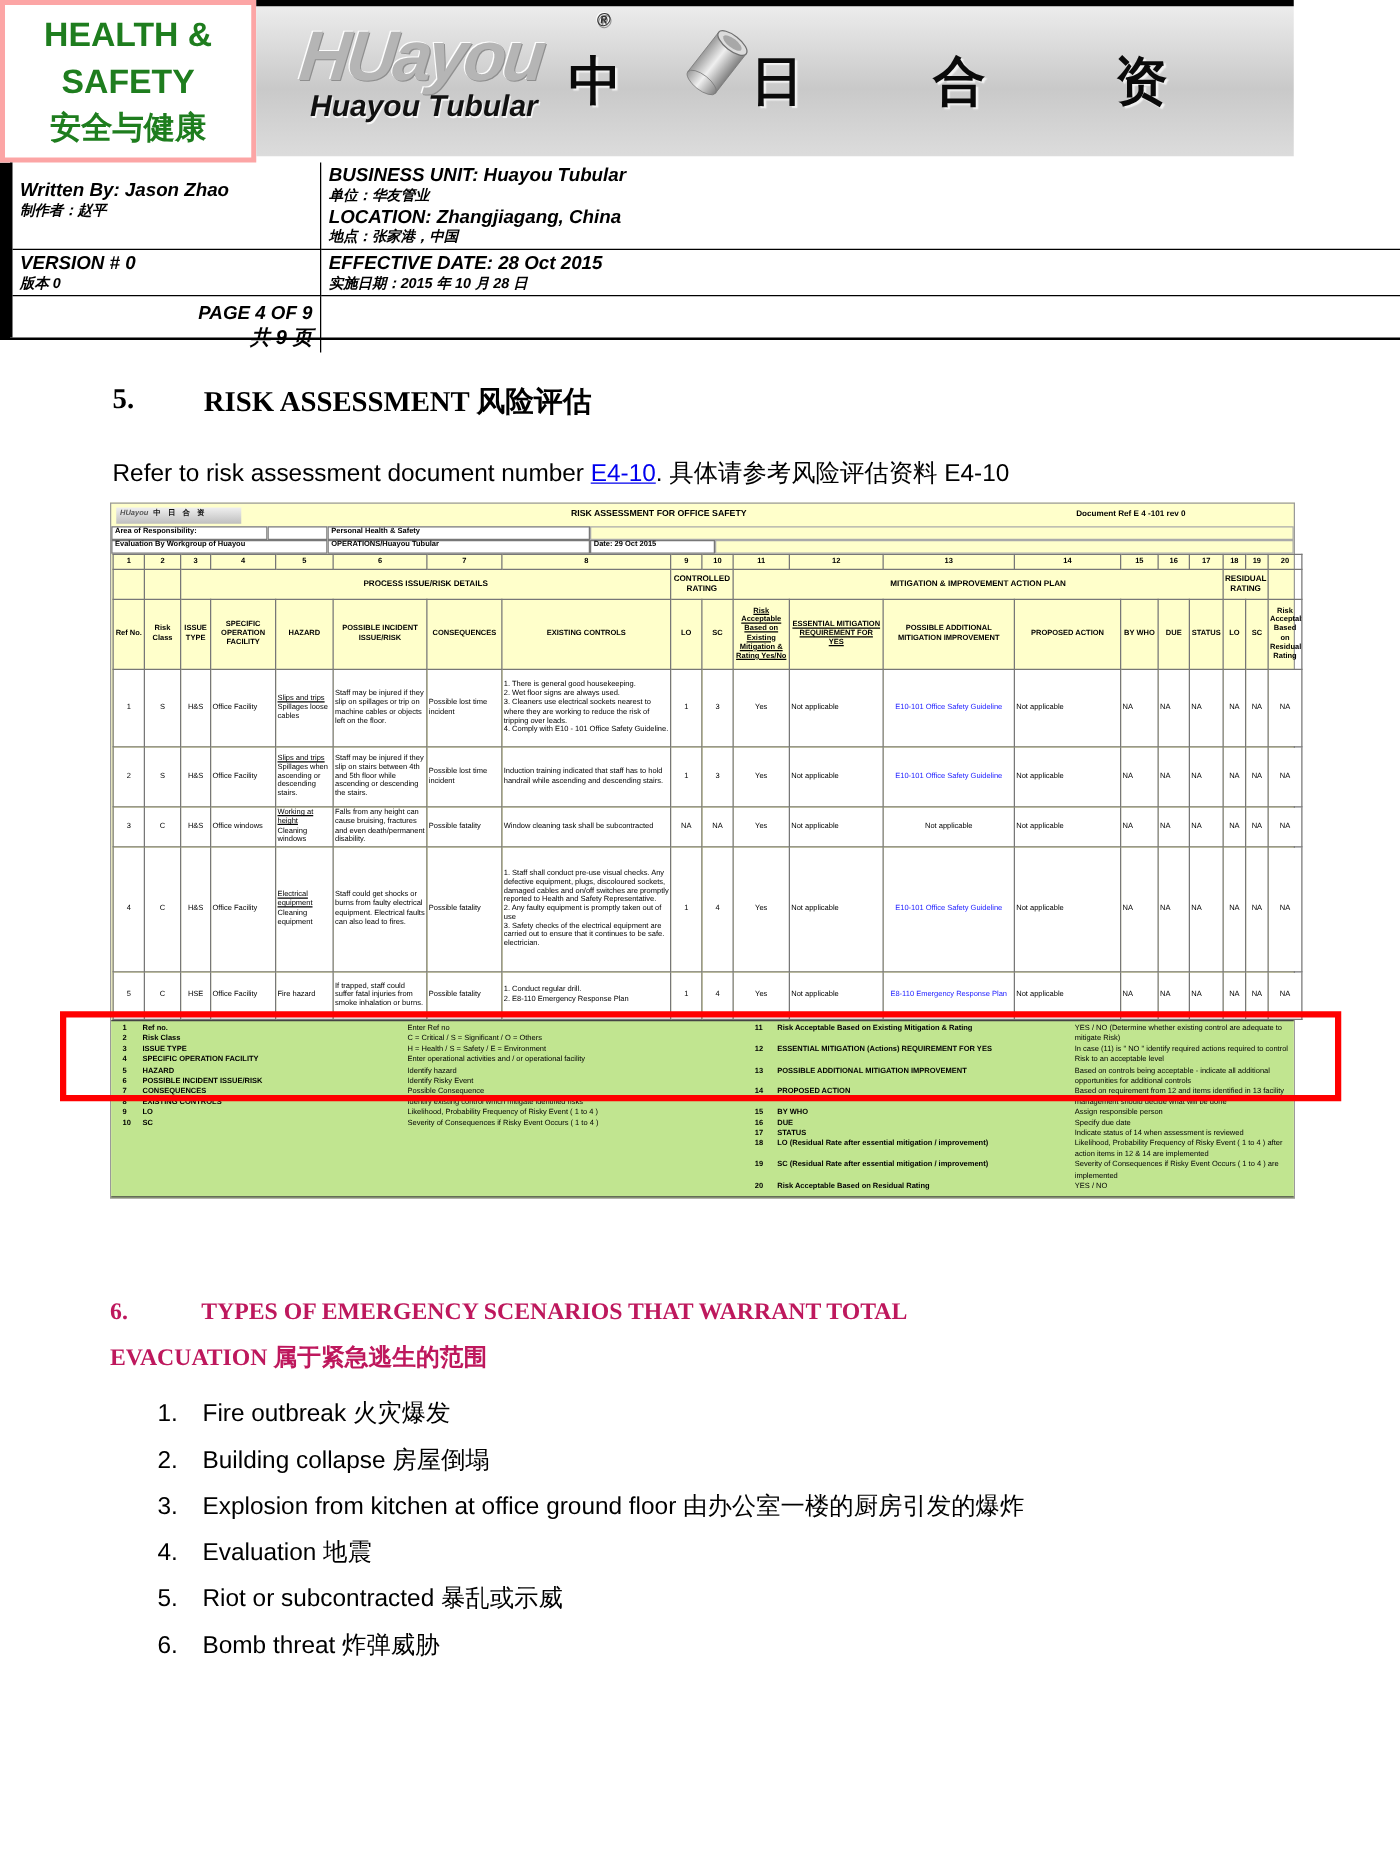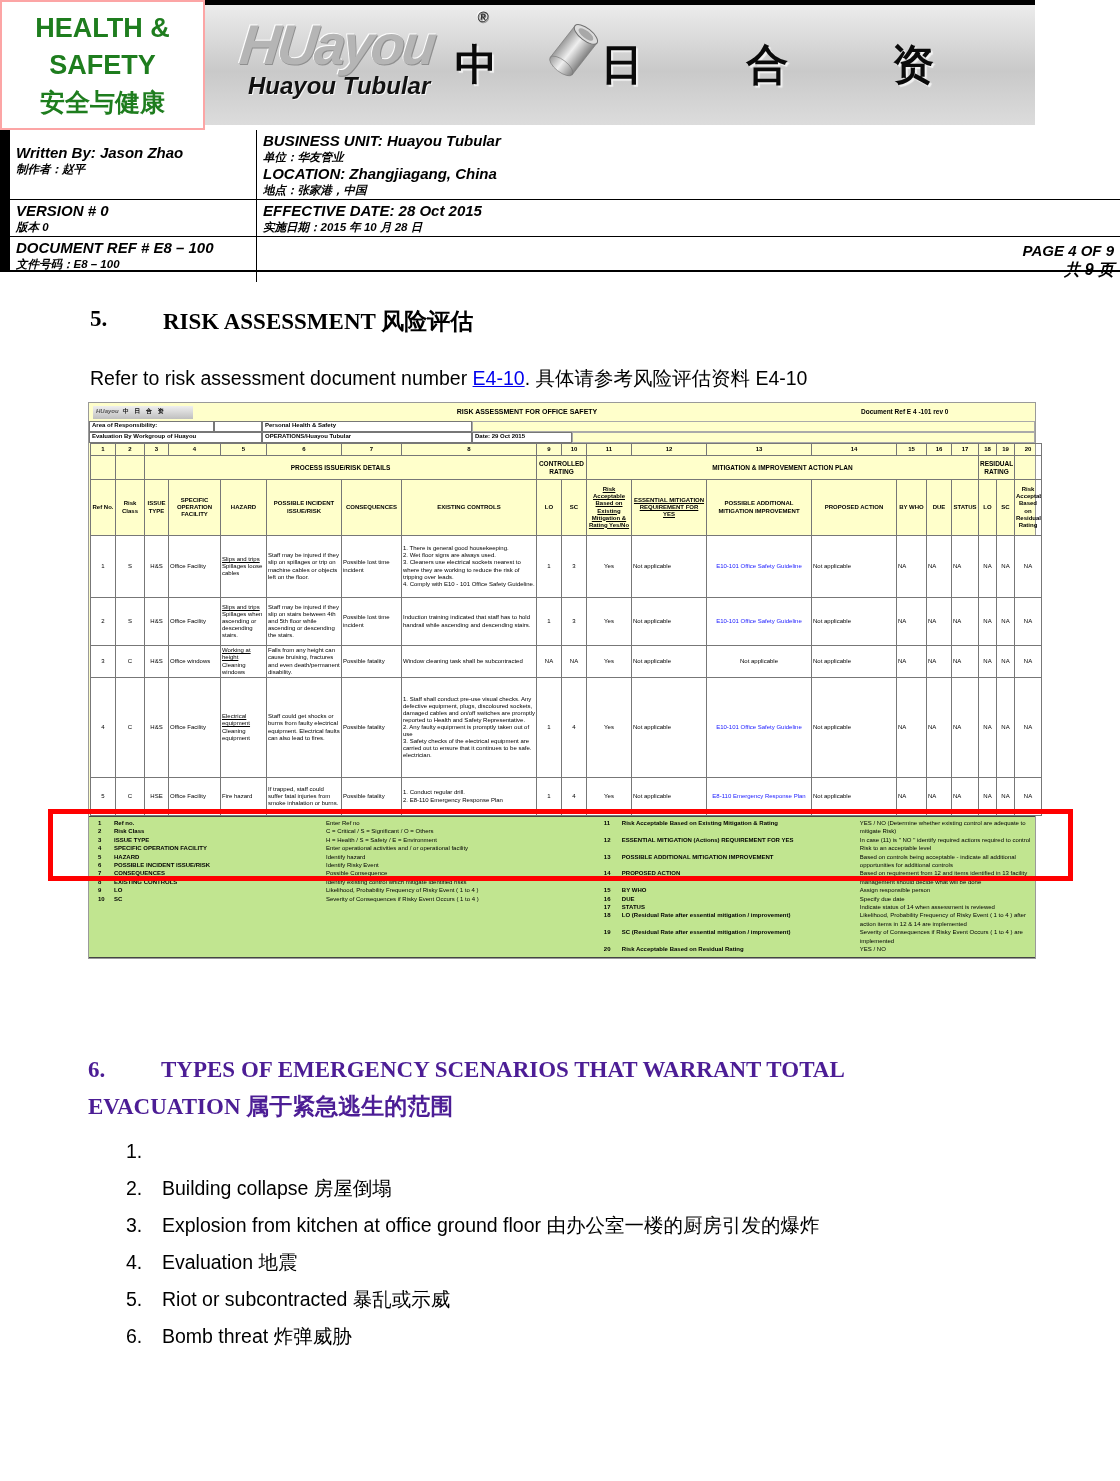--- a/index.html
+++ b/index.html
@@ -1,21 +1,21 @@
 <!DOCTYPE html>
 <html><head>
 <meta charset="utf-8">
 <style>
   html,body{margin:0;padding:0;background:#fff;}
   body{width:1120px;font-family:"Liberation Sans",sans-serif;color:#000;}
   .page{position:relative;width:1120px;min-height:1481px;background:#fff;overflow:hidden;}
 
   
   .top{display:flex;height:130px;}
-  .hs-box{width:205px;box-sizing:border-box;border:2px solid #fca5a5;background:#fff;
+  .hs-box{width:205px;box-sizing:border-box;border:4px solid #fca5a5;background:#fff;
     display:flex;flex-direction:column;align-items:center;justify-content:center;line-height:37px;}
   .hs-en{color:#1e7d1e;font-weight:bold;font-size:27px;}
   .hs-zh{color:#1e7d1e;font-weight:bold;font-size:25px;}
   .banner{width:830px;box-sizing:border-box;border-top:5px solid #000;height:125px;
     background:linear-gradient(#ececec,#c9c9c9 55%,#dcdcdc);display:flex;align-items:center;position:relative;}
   .logo-wrap{margin-left:35px;position:relative;width:360px;height:110px;}
   .logo-word{position:absolute;left:0;top:2px;font-style:italic;font-weight:900;font-size:56px;
     color:#b5b5b5;letter-spacing:-3px;transform:skewX(-6deg);text-shadow:1px 1px 0 #8f8f8f,-1px -1px 0 #fdfdfd;}
   .logo-reg{position:absolute;right:-52px;top:-4px;font-size:15px;color:#333;font-style:normal;letter-spacing:0;}
   .logo-sub{position:absolute;left:8px;top:62px;font-style:italic;font-weight:bold;font-size:24px;color:#111;
@@ -84,21 +84,21 @@
   .leg-left .li{grid-template-columns:9px 16px 212px 1fr;}
   .leg-right .li{grid-template-columns:4px 18px 238px 1fr;}
   .li .sp{ }
   .ln{font-weight:bold;}
   .lt{font-weight:bold;}
   .ld{ }
 
   .red-box{position:absolute;left:-40px;width:1015px;bottom:78px;height:62px;border:5px solid #ff0000;z-index:6;pointer-events:none;}
 
   
-  .h6{margin:92px 0 0 88px;font-family:"Liberation Serif",serif;font-weight:bold;font-size:23px;color:#4c1d95;line-height:37px;width:960px;}
+  .h6{margin:72px 0 0 88px;font-family:"Liberation Serif",serif;font-weight:bold;font-size:19px;color:#be185d;line-height:37px;width:960px;}
   .h6 .num{display:inline-block;width:73px;}
   .p6{margin:30px 0 0 90px;font-size:19.5px;line-height:28px;}
   .scen-list{margin:8px 0 0 126px;}
   .scen-item{display:flex;font-size:19.5px;line-height:37px;}
   .scen-item .sn{width:36px;}
 </style>
 </head>
 <body>
 
 <div class="page">
@@ -150,24 +150,20 @@
         <div class="i-en">LOCATION: Zhangjiagang, China</div>
         <div class="i-zh">地点：张家港，中国</div>
       </div>
       <div class="info-cell">
         <div class="i-en">VERSION #  0</div>
         <div class="i-zh">版本 0</div>
       </div>
       <div class="info-cell">
         <div class="i-en">EFFECTIVE DATE: 28 Oct 2015</div>
         <div class="i-zh">实施日期：2015 年 10 月 28 日</div>
-      </div>
-      <div class="info-cell last">
-        <div class="i-en">DOCUMENT REF # E8 – 100</div>
-        <div class="i-zh">文件号码：E8 – 100</div>
       </div>
       <div class="info-cell last right-al">
         <div class="pg-en">PAGE 4 OF 9</div>
         <div class="pg-zh">共 9 页</div>
       </div>
     </div>
   </div>
 
   <div class="h5">
     <span class="num">5.</span>
@@ -570,20 +566,21 @@
   </div>
 
   <div class="h6">
     <span class="num">6.</span><span>TYPES OF EMERGENCY SCENARIOS THAT WARRANT TOTAL</span><br>
     <span>EVACUATION  属于紧急逃生的范围</span>
   </div>
   <div class="scen-list">
 
       <div class="scen-item">
         <span class="sn">1.</span>
+        <span>Fire outbreak 火灾爆发</span>
       </div>
 
       <div class="scen-item">
         <span class="sn">2.</span>
         <span>Building collapse 房屋倒塌</span>
       </div>
 
       <div class="scen-item">
         <span class="sn">3.</span>
         <span>Explosion from kitchen at office ground floor 由办公室一楼的厨房引发的爆炸</span>

